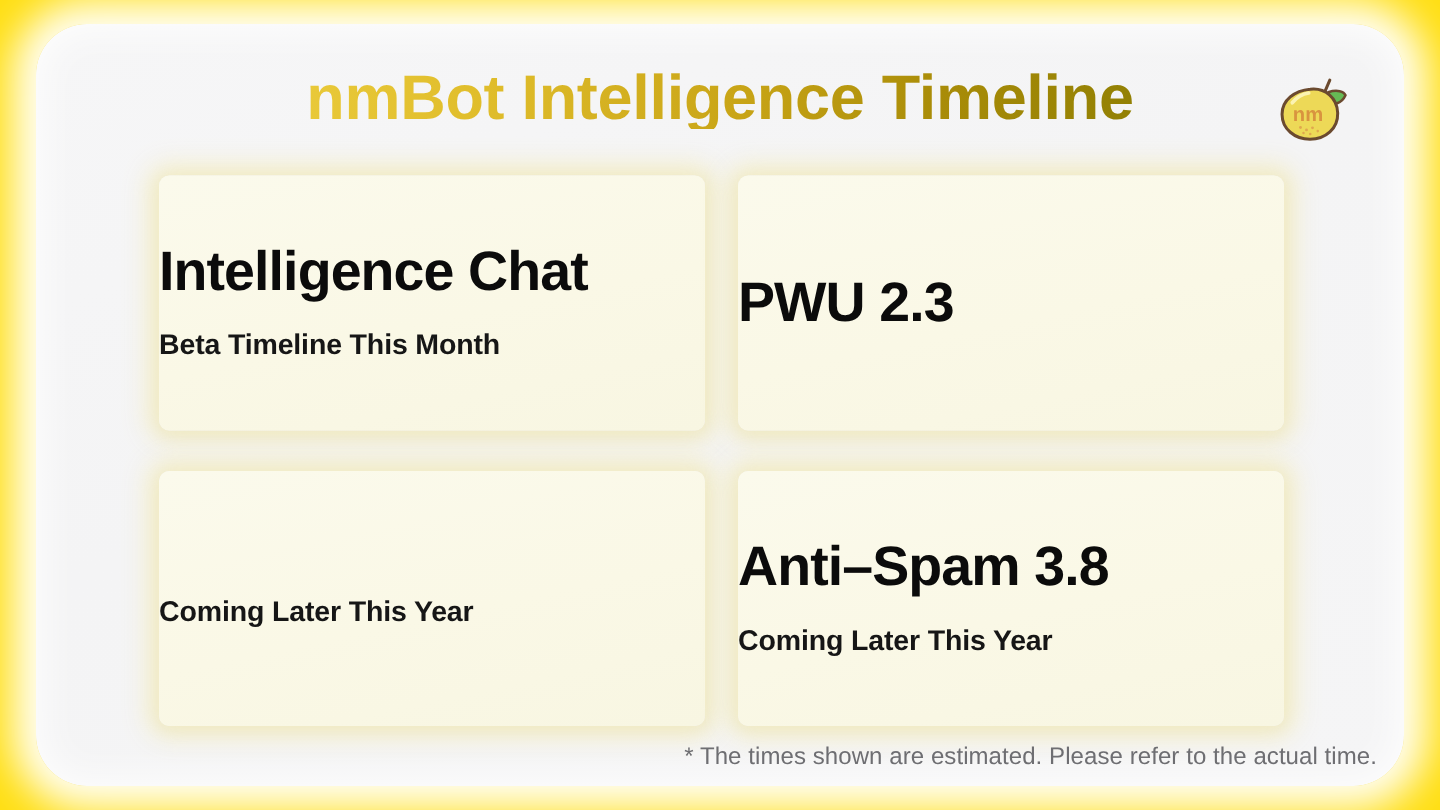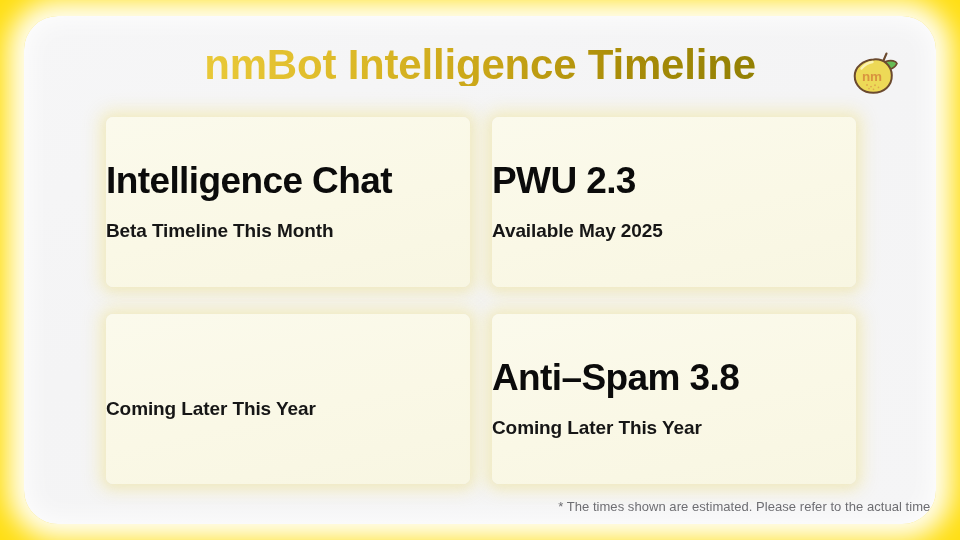--- a/index.html
+++ b/index.html
@@ -138,23 +138,23 @@
     font-size: 19px;
     font-weight: bold;
     color: #161616;
     letter-spacing: -0.1px;
     text-align: center;
   }
 
   
   #footnote {
     position: absolute;
-    right: 2px;
+    right: 18px;
     bottom: 10px;
-    font-size: 13px;
+    font-size: 16px;
     color: #6e6e72;
     letter-spacing: 0.05px;
     white-space: nowrap;
   }
 </style>
 </head>
 <body>
 
 <div id="slide">
 
@@ -197,21 +197,20 @@
 
     <div id="cards">
 
       <div class="card">
         <div class="card-title">Intelligence Chat</div>
         <div class="card-subtitle">Beta Timeline This Month</div>
       </div>
 
       <div class="card">
         <div class="card-title">PWU 2.3</div>
-        <div class="card-subtitle">Available May 2025</div>
       </div>
 
       <div class="card">
         <div class="card-subtitle">Coming Later This Year</div>
       </div>
 
       <div class="card">
         <div class="card-title">Anti–Spam 3.8</div>
         <div class="card-subtitle">Coming Later This Year</div>
       </div>

